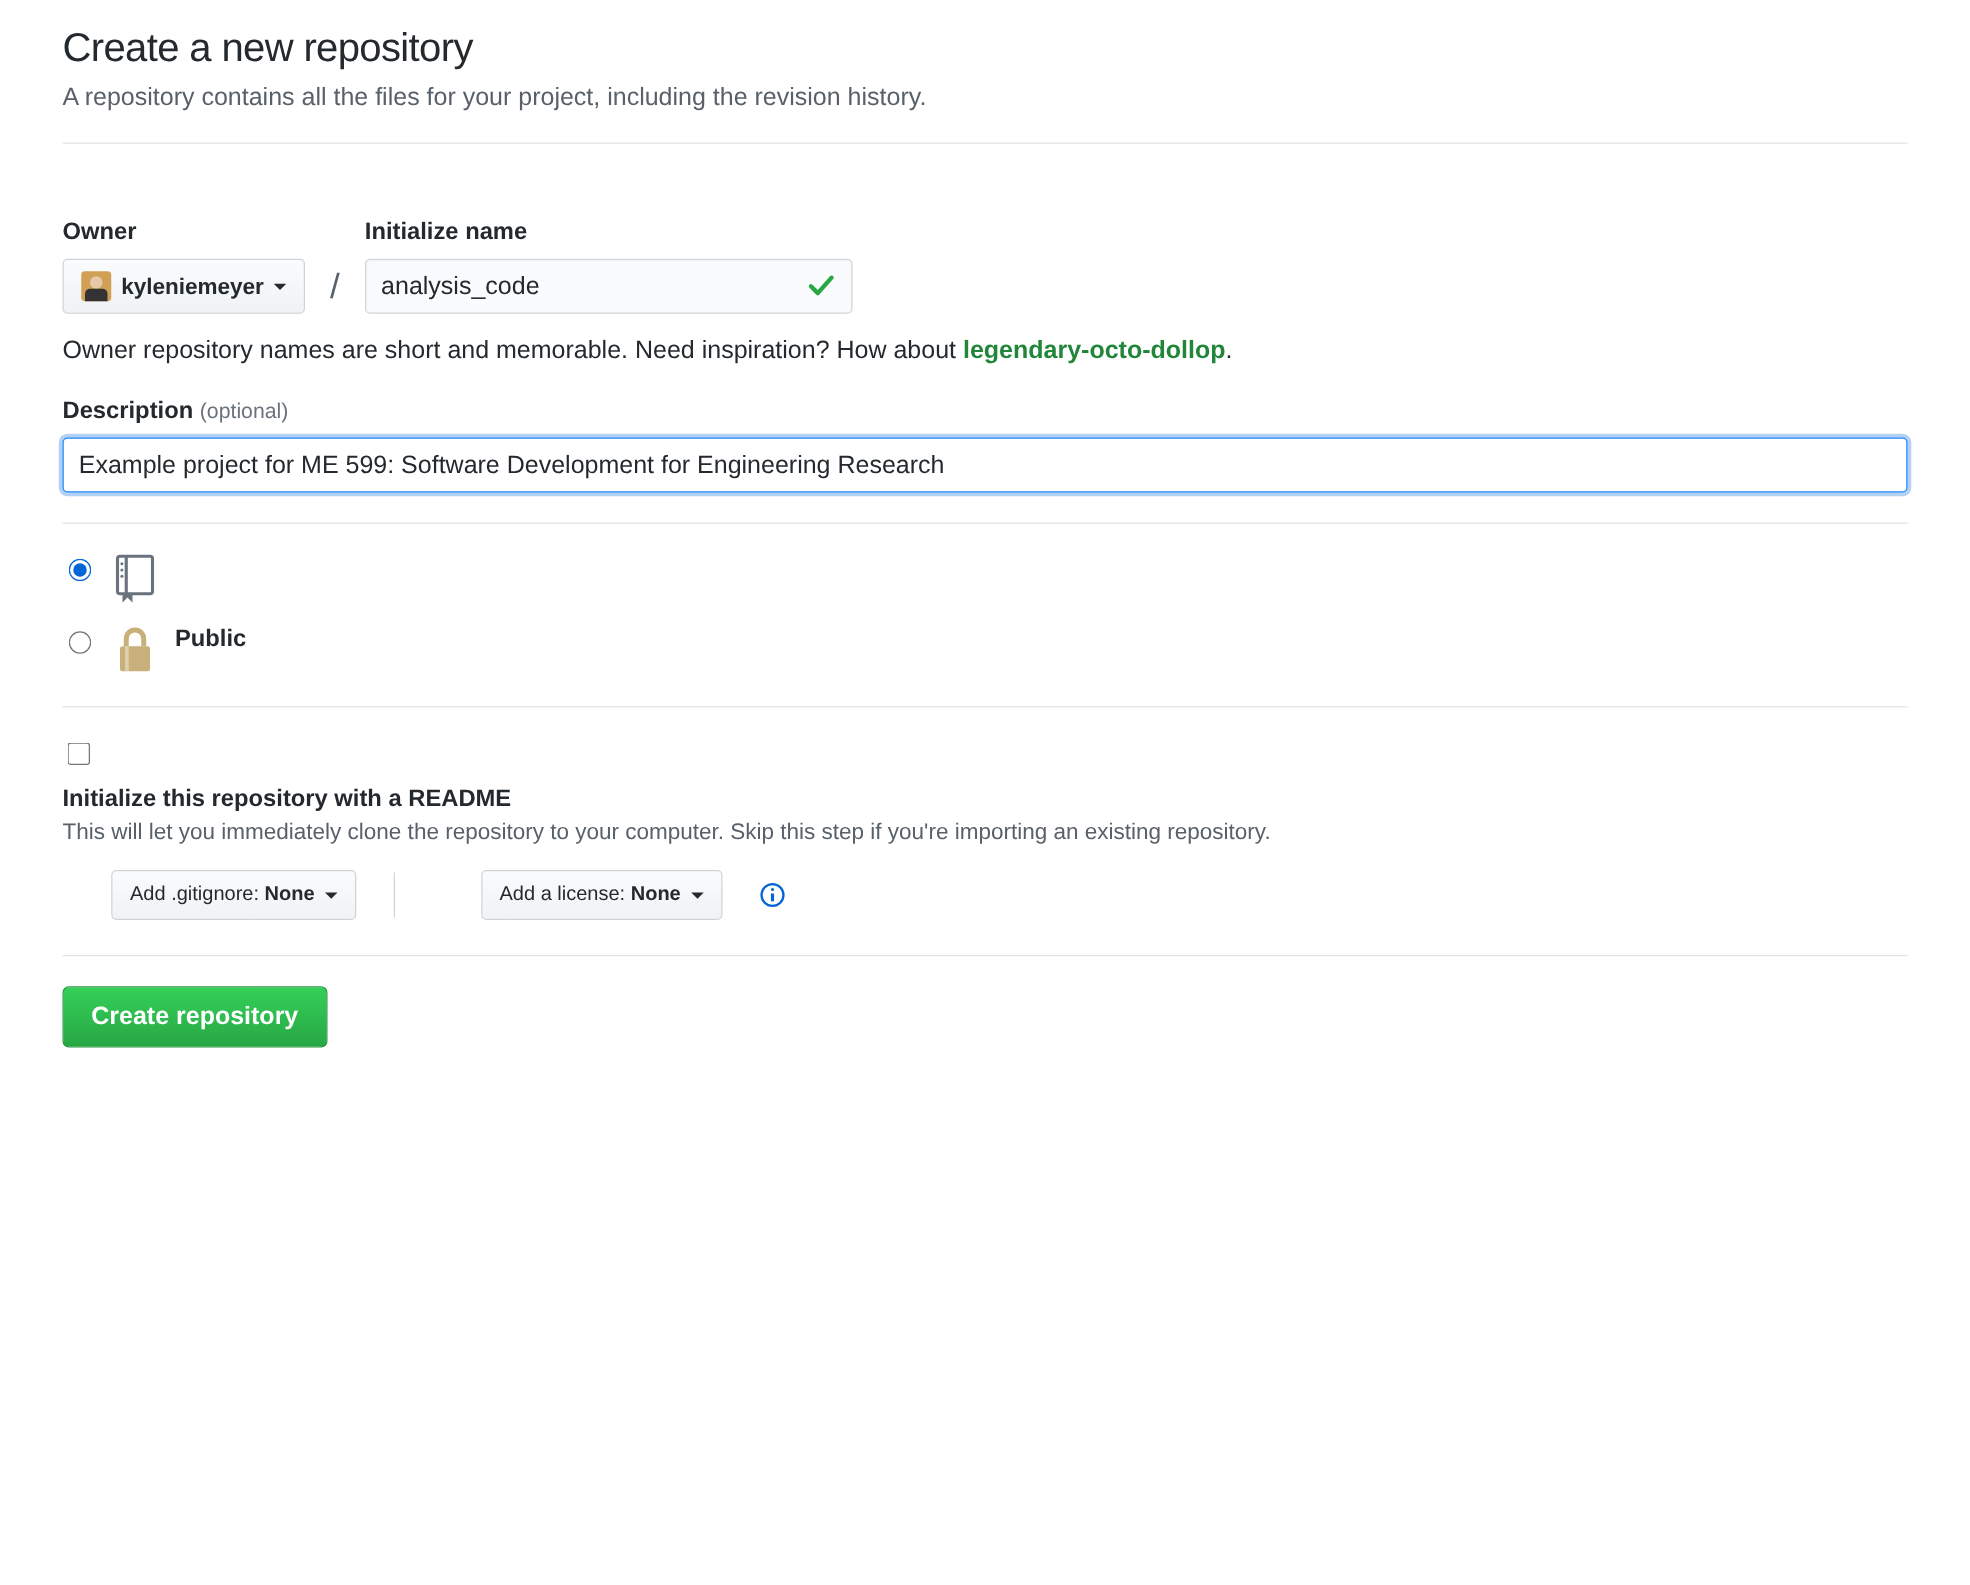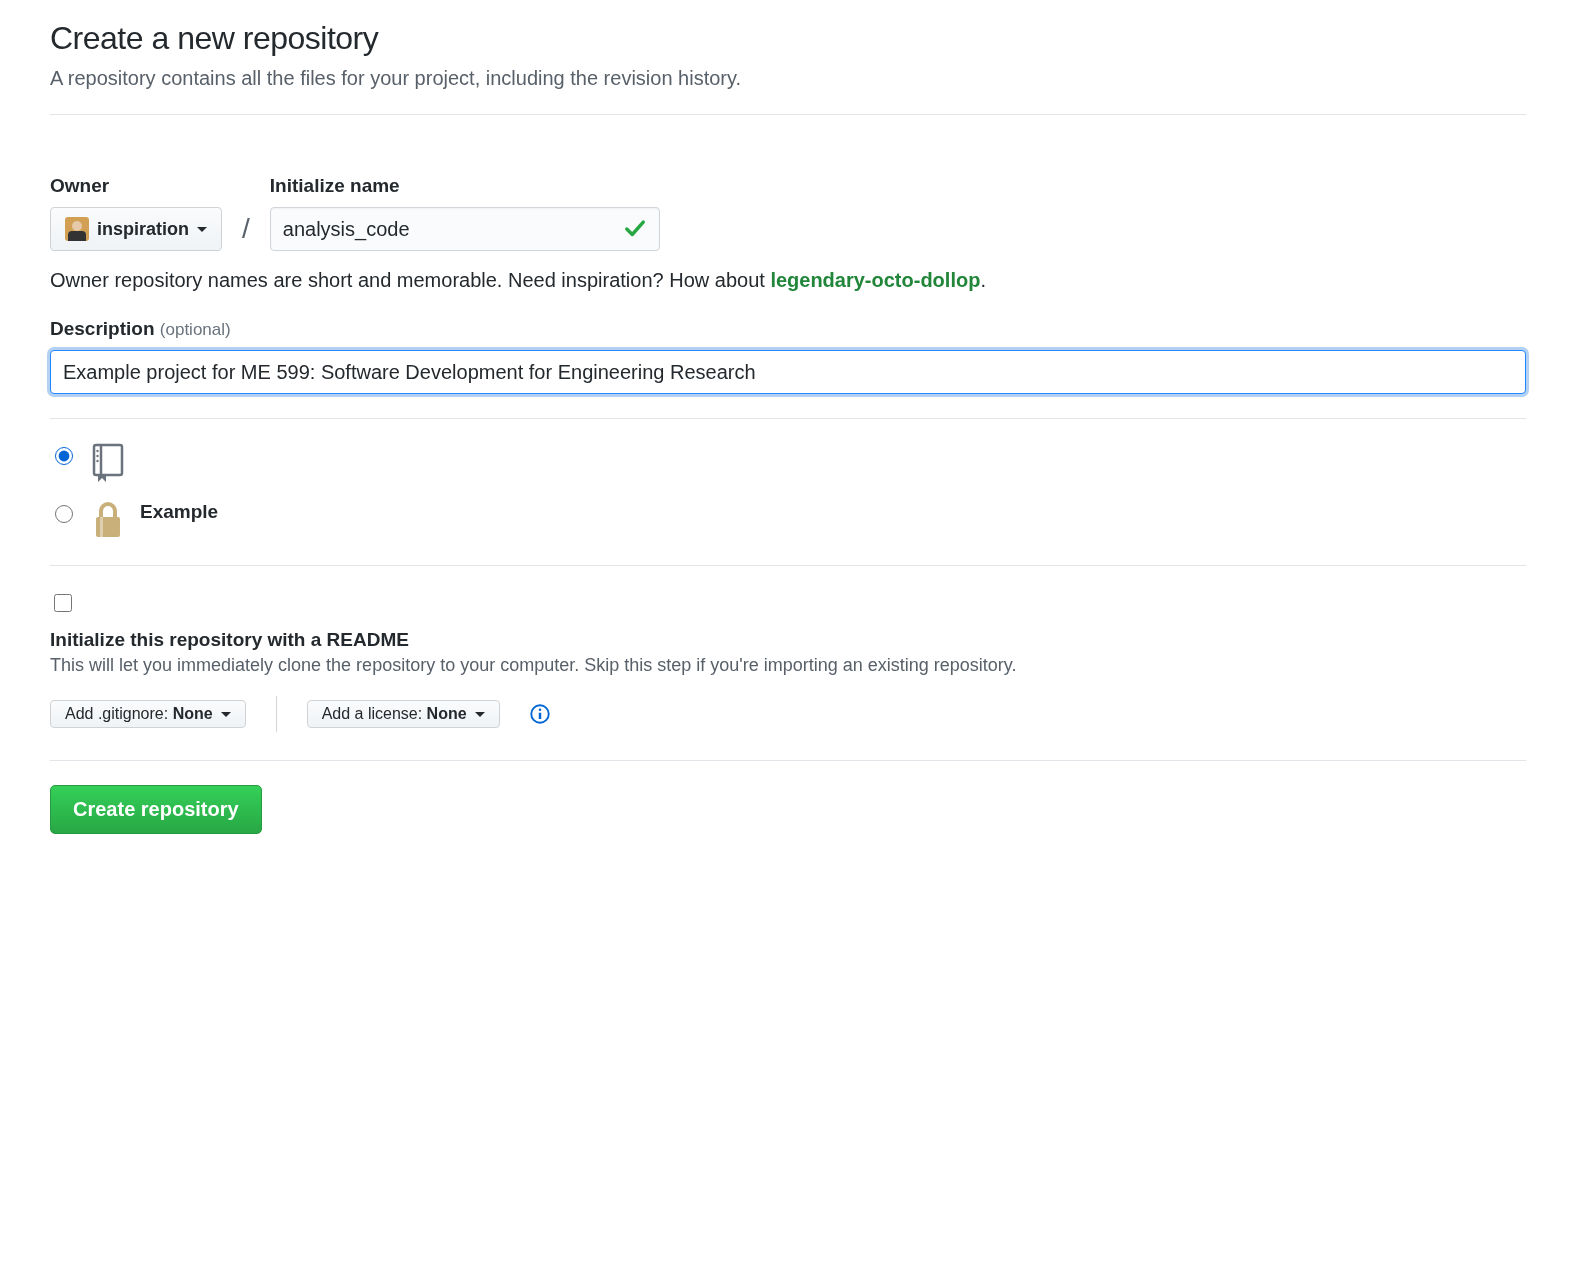--- a/index.html
+++ b/index.html
@@ -41,21 +41,21 @@
     background: linear-gradient(#fafbfc, #eff3f6);
     border: 1px solid #cfd3d6;
     border-radius: 4px;
     padding: 8px 14px;
     font-size: 18px;
     font-weight: 600;
     color: #24292e;
     cursor: pointer;
     height: 44px;
   }
-  .btn-default.small { font-size: 16px; font-weight: 400; padding: 8px 14px; height: 28px; }
+  .btn-default.small { font-size: 16px; font-weight: 400; padding: 8px 14px; height: 40px; margin-left: 39px; }
   .btn-default.small strong { font-weight: 600; }
   .avatar {
     width: 24px; height: 24px;
     background: #d1a054;
     border-radius: 3px;
     display: inline-block;
     position: relative;
     overflow: hidden;
   }
   .avatar::before {
@@ -160,21 +160,21 @@
 <p class="subtitle">A repository contains all the files for your project, including the revision history.</p>
 <hr class="divider">
 
 <div style="height:30px"></div>
 
 <div class="row">
   <div>
     <label class="field-label">Owner</label>
     <button class="btn-default">
       <span class="avatar"></span>
-      <span>inspiration</span>
+      <span>kyleniemeyer</span>
       <span class="caret"></span>
     </button>
   </div>
   <div class="slash">/</div>
   <div>
     <label class="field-label">Initialize name</label>
     <div class="repo-name-wrap">
       <input type="text" class="text-input" style="width: 390px;" value="analysis_code">
       <svg class="check-icon" viewBox="0 0 16 16" fill="none" stroke="currentColor" stroke-width="2.5" stroke-linecap="round" stroke-linejoin="round">
           <polyline points="2,8 6,12 14,3"></polyline>
@@ -207,21 +207,21 @@
 </div>
 
 <div class="visibility-row">
   <input type="radio" name="vis" class="radio" style="">
   <svg class="vis-icon" viewBox="0 0 32 40" fill="none">
     <path d="M9 16 V10 a7 7 0 0 1 14 0 V16" stroke="#c9b07a" stroke-width="4" fill="none"></path>
     <rect x="4" y="16" width="24" height="20" rx="2" fill="#c9b07a"></rect>
     <rect x="8" y="16" width="3" height="20" fill="#fff" opacity="0.4"></rect>
   </svg>
   <div>
-    <p class="vis-label">Example</p>
+    <p class="vis-label">Public</p>
   </div>
 </div>
 
 <hr class="divider tight">
 
 <div class="checkbox-row">
   <input type="checkbox" class="checkbox" style="">
   <div>
     <p class="vis-label">Initialize this repository with a README</p>
     <p class="vis-desc">This will let you immediately clone the repository to your computer. Skip this step if you're importing an existing repository.</p>

